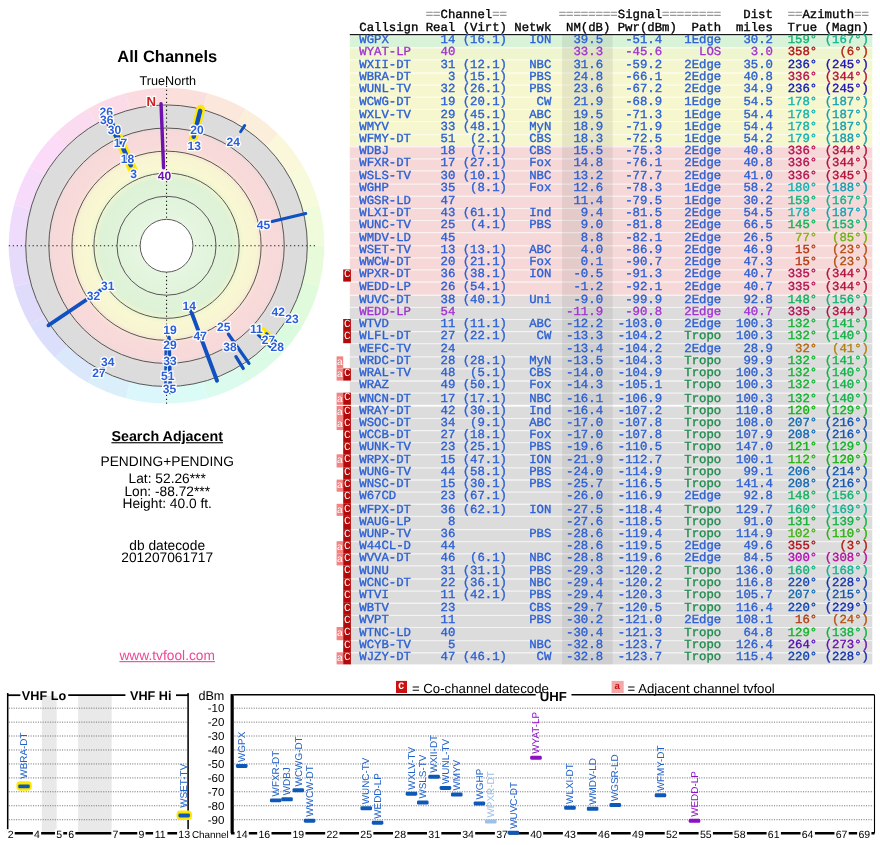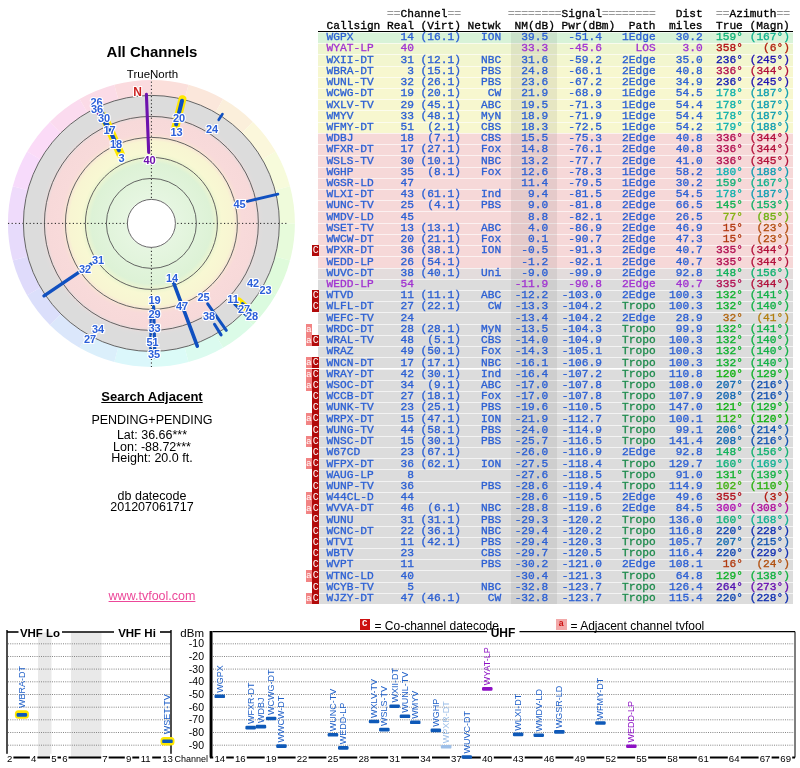--- a/index.html
+++ b/index.html
@@ -255,23 +255,23 @@
 <text x="154" y="357.5" text-anchor="middle" font-family="Liberation Sans" font-size="11" font-weight="bold" fill="#2b5fd9" stroke="#fff" stroke-width="2.2" paint-order="stroke">35</text>
 <text x="98" y="264" text-anchor="middle" font-family="Liberation Sans" font-size="11" font-weight="bold" fill="#2b5fd9" stroke="#fff" stroke-width="2.2" paint-order="stroke">31</text>
 <text x="85" y="272.5" text-anchor="middle" font-family="Liberation Sans" font-size="11" font-weight="bold" fill="#2b5fd9" stroke="#fff" stroke-width="2.2" paint-order="stroke">32</text>
 <text x="98" y="333" text-anchor="middle" font-family="Liberation Sans" font-size="11" font-weight="bold" fill="#2b5fd9" stroke="#fff" stroke-width="2.2" paint-order="stroke">34</text>
 <text x="90" y="343" text-anchor="middle" font-family="Liberation Sans" font-size="11" font-weight="bold" fill="#2b5fd9" stroke="#fff" stroke-width="2.2" paint-order="stroke">27</text>
 <text x="137.5" y="96" text-anchor="middle" font-family="Liberation Sans" font-size="12" font-weight="bold" fill="#cc2222" stroke="#fff" stroke-width="2" paint-order="stroke">N</text>
 </svg>
 
 <div class="ctr" style="top:389px;font-size:13px;font-weight:bold;text-decoration:underline">Search Adjacent</div>
 <div class="ctr" style="top:412.5px;font-size:12.5px">PENDING+PENDING</div>
-<div class="ctr" style="top:428px;font-size:12.5px">Lat: 36.66***</div>
+<div class="ctr" style="top:428px;font-size:12.5px">Lat: 52.26***</div>
 <div class="ctr" style="top:439.5px;font-size:12.5px">Lon: -88.72***</div>
-<div class="ctr" style="top:450.5px;font-size:12.5px">Height: 20.0 ft.</div>
+<div class="ctr" style="top:450.5px;font-size:12.5px">Height: 40.0 ft.</div>
 <div class="ctr" style="top:488.5px;font-size:12.5px">db datecode</div>
 <div class="ctr" style="top:499.5px;font-size:12.5px">201207061717</div>
 <div class="ctr" style="top:589px;font-size:12.5px"><span style="color:#ec4899;text-decoration:underline">www.tvfool.com</span></div>
 
 <div style="position:absolute;left:359.5px;top:619px;width:10.5px;height:11px;background:#cc1111;color:#fff;font:bold 9px 'Liberation Mono',monospace;text-align:center;line-height:11px">C</div>
 <div style="position:absolute;left:374.5px;top:618.5px;font:12px 'Liberation Sans',sans-serif;color:#000">= Co-channel datecode</div>
 <div style="position:absolute;left:555.8px;top:619px;width:10.8px;height:11px;background:#f2a9a9;color:#c11;font:bold 9px 'Liberation Mono',monospace;text-align:center;line-height:11px">a</div>
 <div style="position:absolute;left:570.5px;top:618.5px;font:12px 'Liberation Sans',sans-serif;color:#000">= Adjacent channel tvfool</div>
 
 <svg width="800" height="768" viewBox="0 0 800 768" style="position:absolute;left:0;top:0">

